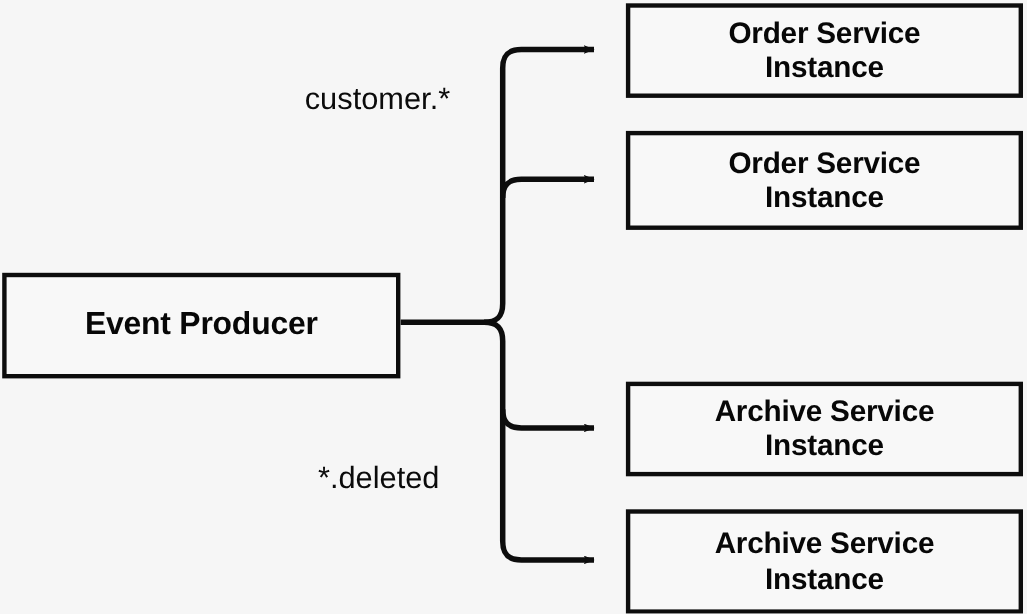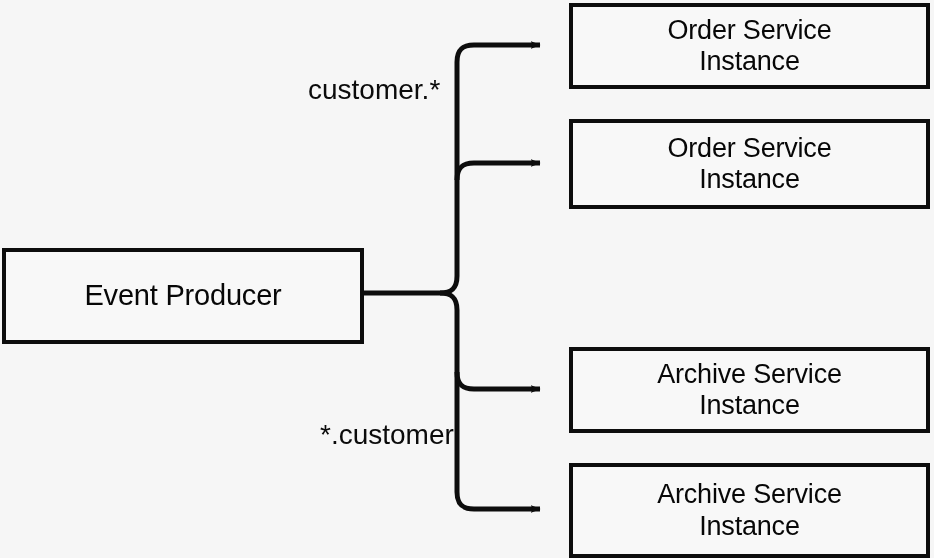--- a/index.html
+++ b/index.html
@@ -28,21 +28,21 @@
     position: absolute;
     box-sizing: border-box;
     background: #f8f8f8;
     border: 4px solid #0d0d0d;
     display: flex;
     align-items: center;
     justify-content: center;
     text-align: center;
   }
   .node-label {
-    font-weight: normal;
+    font-weight: bold;
     color: #070707;
     line-height: 1.16;
     letter-spacing: -0.2px;
     white-space: pre-line;
     padding: 0 6px;
   }
   .node.producer { left: 2px; top: 248px; width: 362px; height: 96px; }
   .node.producer .node-label { font-size: 29px; }
 
   .node.svc1 { left: 569px; top: 3px;   width: 361px; height: 86px; }
@@ -53,21 +53,20 @@
   .node.svc2 .node-label,
   .node.svc3 .node-label,
   .node.svc4 .node-label { font-size: 27px; }
 
   .edge-label {
     position: absolute;
     color: #0b0b0b;
     font-size: 28px;
     font-weight: normal;
     white-space: nowrap;
-    margin-left: 31px;
   }
   .edge-label.top    { left: 277px; top: 74px; }
   .edge-label.bottom { left: 289px; top: 419px; }
 </style>
 </head>
 <body>
 
 <div id="canvas">
 
   <svg id="wires" viewBox="0 0 934 558">
@@ -110,15 +109,15 @@
 Instance</span>
   </div>
 
   <div class="node svc4">
     <span class="node-label">Archive Service
 Instance</span>
   </div>
 
   <div class="edge-label top">customer.*</div>
 
-  <div class="edge-label bottom">*.customer</div>
+  <div class="edge-label bottom">*.deleted</div>
 
 </div>
 
 </body></html>

